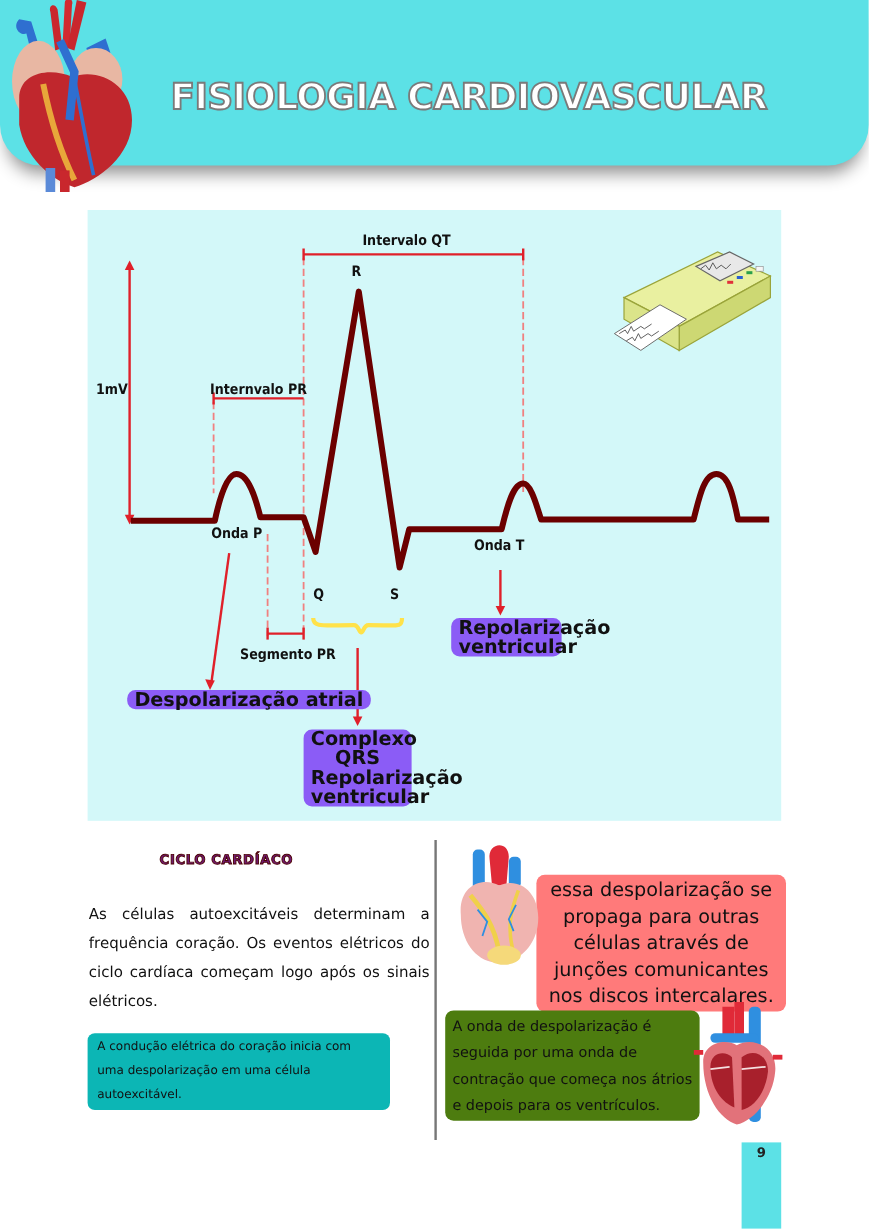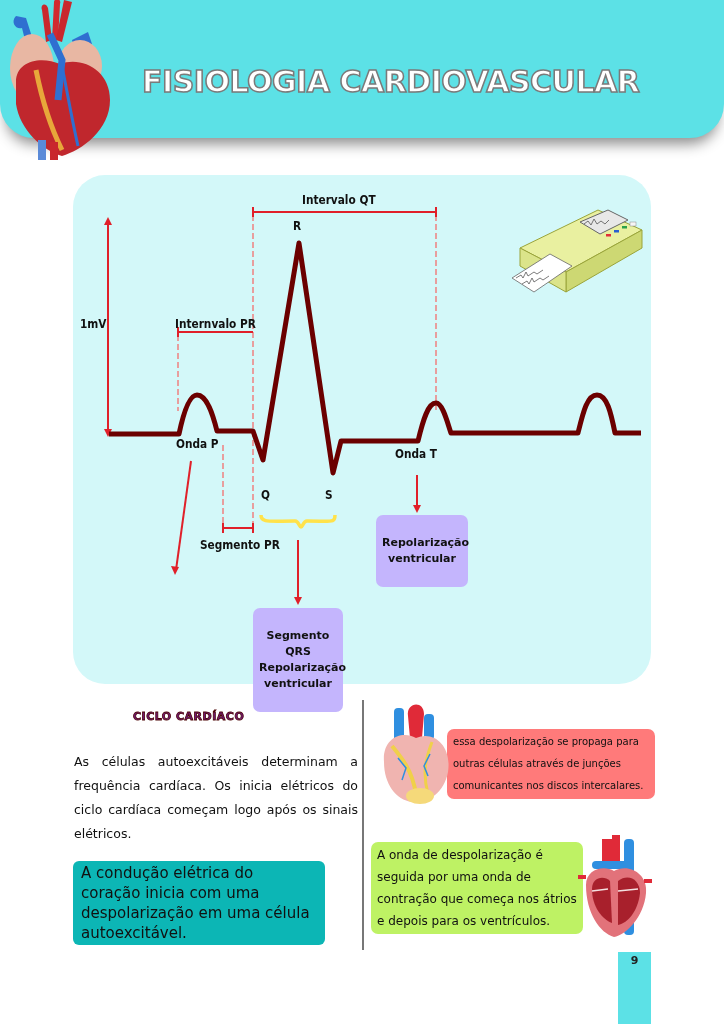--- a/index.html
+++ b/index.html
@@ -23,61 +23,60 @@
     color: #ffffff;
     -webkit-text-stroke: 1.5px #7a7a7a;
     text-shadow: 0 0 1px #777;
     text-align: center;
   }
   .header-heart { position: absolute; left: 2px; top: 0; width: 116px; height: 162px; }
 
   .ecg-panel {
     position: absolute; left: 73px; top: 175px; width: 578px; height: 509px;
     background: #d3f8f9;
-    border-radius: 32px;
   }
   .ecg-svg { position: absolute; left: 0; top: 0; }
   .lbl {
     position: absolute; font-family: "DejaVu Sans", sans-serif;
     font-size: 12px; font-weight: bold; color: #111; white-space: nowrap;
     transform: scaleX(0.88); transform-origin: left top;
   }
   .pill {
-    position: absolute; background: #c4b5fd; border-radius: 7px;
-    font-family: "DejaVu Sans", sans-serif; font-size: 11px; font-weight: bold;
-    color: #111; text-align: center; line-height: 16px; padding: 20px 6px;
+    position: absolute; background: #8b5cf6; border-radius: 7px;
+    font-family: "DejaVu Sans", sans-serif; font-size: 16px; font-weight: bold;
+    color: #111; text-align: center; line-height: 16px; padding: 0 6px;
   }
   .ecg-machine { position: absolute; left: 437px; top: 25px; }
 
   .section-title {
     position: absolute; left: 133px; top: 710px;
     font-family: "DejaVu Sans", sans-serif; font-weight: bold; font-size: 11px;
     color: #701a75; -webkit-text-stroke: 0.8px #4a0000; letter-spacing: 0.5px;
   }
   .body-text {
     position: absolute; left: 74px; top: 750px; width: 284px;
     font-family: "DejaVu Sans", sans-serif; font-size: 12.5px; line-height: 24px;
     text-align: justify; color: #111;
   }
   .teal-note {
     position: absolute; left: 73px; top: 861px; width: 236px;
     background: #0cb6b5; border-radius: 6px;
-    font-family: "DejaVu Sans", sans-serif; font-size: 15px; line-height: 20px;
+    font-family: "DejaVu Sans", sans-serif; font-size: 10px; line-height: 20px;
     color: #111; padding: 2px 8px;
   }
   .divider { position: absolute; left: 362px; top: 700px; width: 2px; height: 250px; background: #777; }
   .pink-note {
     position: absolute; left: 447px; top: 729px; width: 196px;
     background: #ff7a7a; border-radius: 7px;
-    font-family: "DejaVu Sans", sans-serif; font-size: 10px; line-height: 22px;
-    color: #111; text-align: left; padding: 2px 6px;
+    font-family: "DejaVu Sans", sans-serif; font-size: 16px; line-height: 22px;
+    color: #111; text-align: center; padding: 2px 6px;
   }
   .yellow-note {
     position: absolute; left: 371px; top: 842px; width: 200px;
-    background: #bef264; border-radius: 7px;
+    background: #4d7c0f; border-radius: 7px;
     font-family: "DejaVu Sans", sans-serif; font-size: 12px; line-height: 22px;
     color: #111; padding: 2px 6px;
   }
   .heart-small-1 { position: absolute; left: 372px; top: 698px; }
   .heart-small-2 { position: absolute; left: 578px; top: 833px; }
   .page-tab {
     position: absolute; left: 618px; top: 952px; width: 33px; height: 72px;
     background: #5ce1e6;
   }
   .page-num {
@@ -144,22 +143,25 @@
   <div class="lbl" style="left:229px; top:18px;">Intervalo QT</div>
   <div class="lbl" style="left:220px; top:44px;">R</div>
   <div class="lbl" style="left:7px; top:142px;">1mV</div>
   <div class="lbl" style="left:102px; top:142px;">Internvalo PR</div>
   <div class="lbl" style="left:103px; top:262px;">Onda P</div>
   <div class="lbl" style="left:322px; top:272px;">Onda T</div>
   <div class="lbl" style="left:188px; top:313px;">Q</div>
   <div class="lbl" style="left:252px; top:313px;">S</div>
   <div class="lbl" style="left:127px; top:363px;">Segmento PR</div>
 
+  <div class="pill" style="left:33px; top:400px;">
+    <span>Despolarização atrial</span>
+  </div>
   <div class="pill" style="left:180px; top:433px; width:78px;">
-    <div>Segmento QRS</div>
+    <div>Complexo QRS</div>
     <div>Repolarização</div>
     <div>ventricular</div>
   </div>
   <div class="pill" style="left:303px; top:340px; width:80px;">
     <div>Repolarização</div>
     <div>ventricular</div>
   </div>
 
   <svg class="ecg-machine" width="140" height="100" viewBox="0 0 140 100">
     <polygon points="10,48 88,10 132,30 56,72" fill="#e9f0a0" stroke="#9aa43a" stroke-width="1"></polygon>
@@ -170,21 +172,21 @@
     <rect x="96" y="34" width="5" height="2.5" fill="#e0303a"></rect>
     <rect x="104" y="30" width="5" height="2.5" fill="#2a5fd0"></rect>
     <rect x="112" y="26" width="5" height="2.5" fill="#2aa04a"></rect>
     <rect x="120" y="22" width="6" height="4" fill="#f6f6f6" stroke="#888" stroke-width="0.5"></rect>
     <polygon points="2,78 40,54 62,66 24,92" fill="#ffffff" stroke="#666" stroke-width="0.8"></polygon>
     <path d="M6 78 l5 -3 l2 3 l3 -6 l2 4 l6 -4 l3 2 l6 -4 M12 84 l5 -3 l2 3 l3 -6 l2 4 l6 -4 l3 2 l6 -4" stroke="#444" stroke-width="0.7" fill="none"></path>
   </svg>
 </div>
 
 <div class="section-title">CICLO CARDÍACO</div>
-<div class="body-text">As células autoexcitáveis determinam a frequência cardíaca. Os inicia elétricos do ciclo cardíaca começam logo após os sinais elétricos.</div>
+<div class="body-text">As células autoexcitáveis determinam a frequência coração. Os eventos elétricos do ciclo cardíaca começam logo após os sinais elétricos.</div>
 <div class="teal-note">A condução elétrica do coração inicia com uma despolarização em uma célula autoexcitável.</div>
 
 <div class="divider"></div>
 
 <div class="pink-note">essa despolarização  se propaga para outras células através de junções comunicantes nos discos intercalares.</div>
 <svg class="heart-small-1" width="82" height="110" viewBox="0 0 82 110">
   <rect x="22" y="10" width="10" height="40" rx="4" fill="#2f8fe0"></rect>
   <path d="M36 18 C34 4 52 2 52 16 L50 40 L38 40 Z" fill="#e02a38"></path>
   <rect x="52" y="16" width="10" height="26" rx="4" fill="#2f8fe0"></rect>
   <path d="M12 64 C10 40 30 32 44 40 C62 32 80 48 76 74 C72 96 54 106 40 104 C24 102 12 86 12 64 Z" fill="#f0b4b0"></path>

